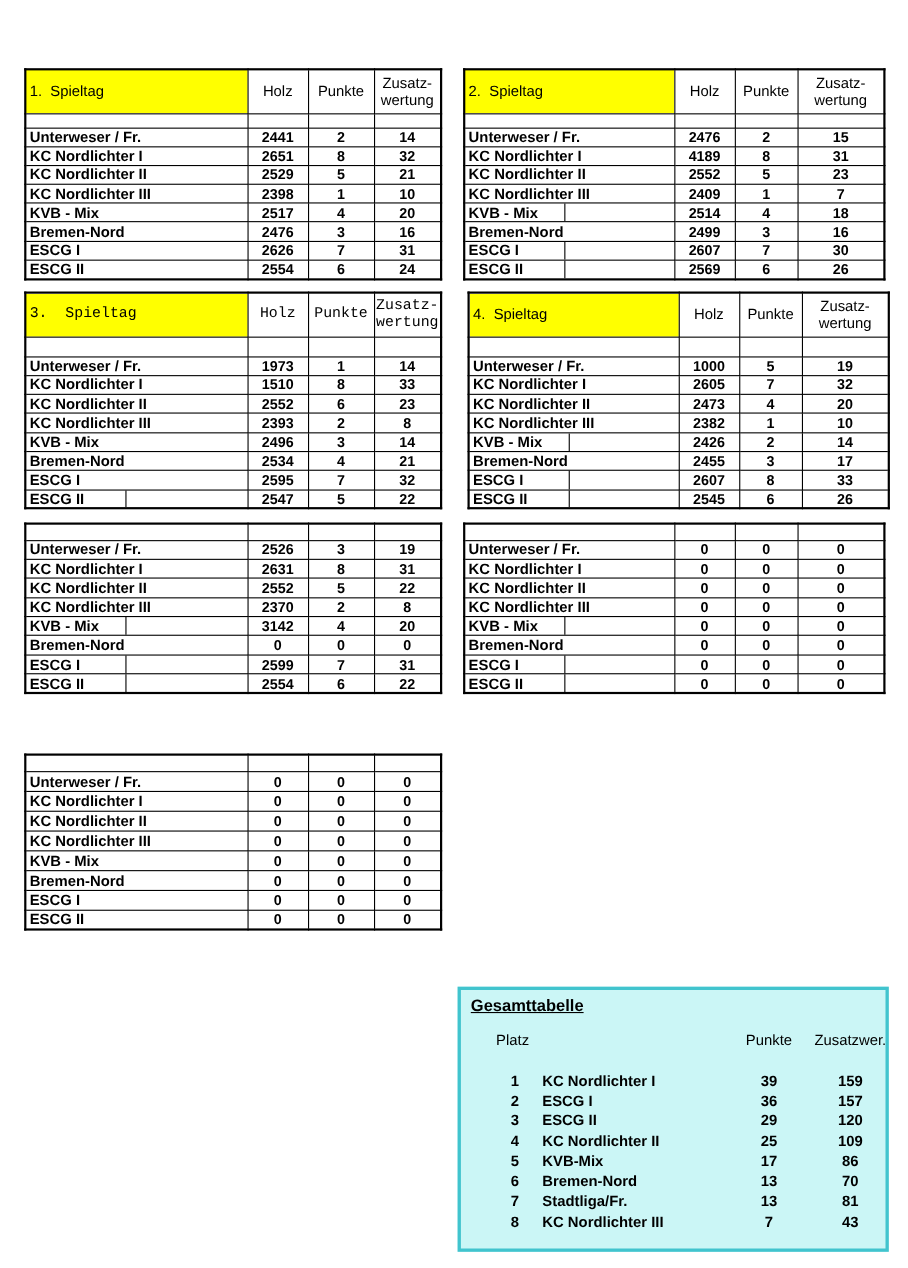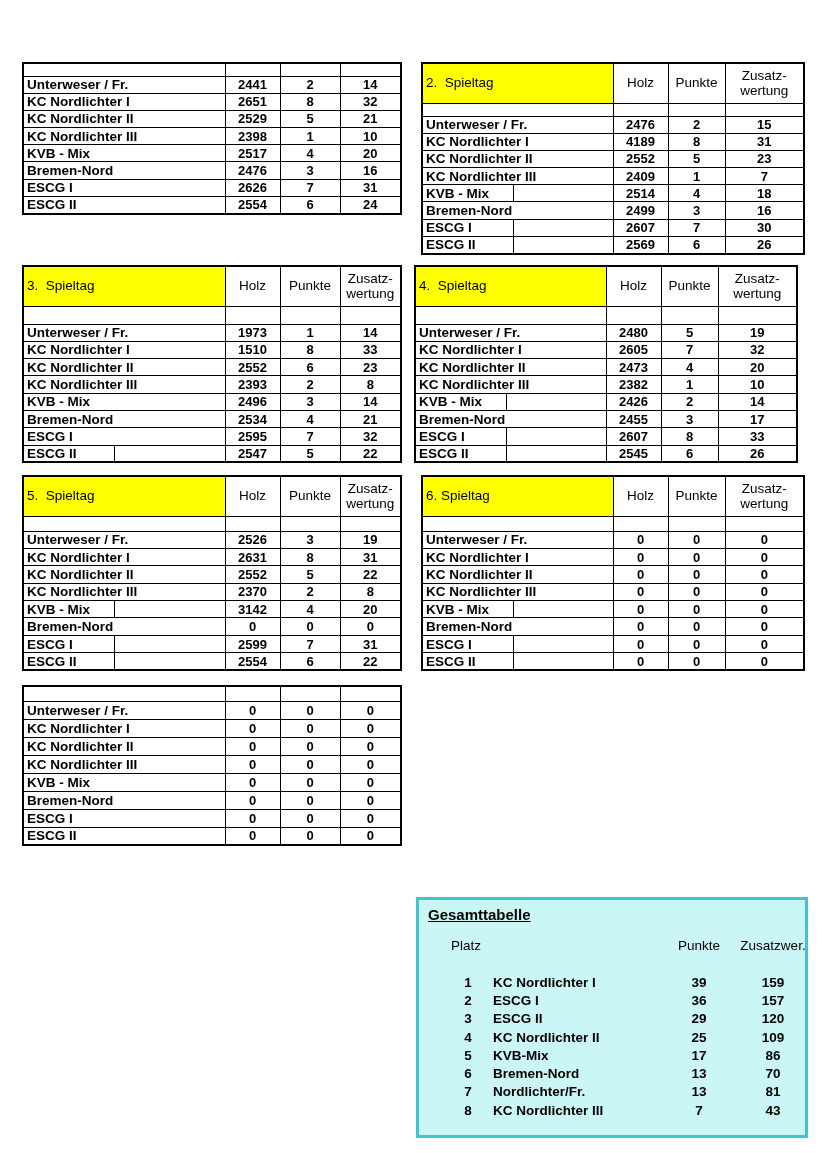--- a/index.html
+++ b/index.html
@@ -108,20 +108,26 @@
 
   <div id="matchdays">
       <table class="md-table" style="left: 22px; top: 62px; width: 378px;">
         <colgroup>
           <col style="width: 202px;">
           <col style="width: 55px;">
           <col style="width: 60px;">
           <col style="width: 61px;">
         </colgroup>
         <tbody>
+          <tr style="height: 40px;">
+            <td class="day-cell">1.  Spieltag</td>
+            <td class="hdr">Holz</td>
+            <td class="hdr">Punkte</td>
+            <td class="hdr"><span>Zusatz-</span><br><span>wertung</span></td>
+          </tr>
           <tr style="height: 13px;">
             <td></td>
             <td></td>
             <td></td>
             <td></td>
           </tr>
           <tr style="height: 17.2px;">
             <td class="team">Unterweser / Fr.</td>
             <td class="num">2441</td>
             <td class="num">2</td>
@@ -242,21 +248,21 @@
         </tbody>
       </table>
       <table class="md-table" style="left: 22px; top: 265px; width: 378px;">
         <colgroup>
           <col style="width: 202px;">
           <col style="width: 55px;">
           <col style="width: 60px;">
           <col style="width: 61px;">
         </colgroup>
         <tbody>
-          <tr style="height: 40px;">
+          <tr style="height: 40px; font-family: Liberation Mono, monospace;">
             <td class="day-cell">3.  Spieltag</td>
             <td class="hdr">Holz</td>
             <td class="hdr">Punkte</td>
             <td class="hdr"><span>Zusatz-</span><br><span>wertung</span></td>
           </tr>
           <tr style="height: 18px;">
             <td></td>
             <td></td>
             <td></td>
             <td></td>
@@ -304,21 +310,21 @@
             <td class="num">32</td>
           </tr>
           <tr style="height: 17.3px;">
             <td class="team split">ESCG II</td>
             <td class="num">2547</td>
             <td class="num">5</td>
             <td class="num">22</td>
           </tr>
         </tbody>
       </table>
-      <table class="md-table" style="left: 414px; top: 265px; width: 382px;">
+      <table class="md-table" style="left: 425px; top: 265px; width: 382px;">
         <colgroup>
           <col style="width: 191px;">
           <col style="width: 55px;">
           <col style="width: 57px;">
           <col style="width: 79px;">
         </colgroup>
         <tbody>
           <tr style="height: 40px;">
             <td class="day-cell">4.  Spieltag</td>
             <td class="hdr">Holz</td>
@@ -326,21 +332,21 @@
             <td class="hdr"><span>Zusatz-</span><br><span>wertung</span></td>
           </tr>
           <tr style="height: 18px;">
             <td></td>
             <td></td>
             <td></td>
             <td></td>
           </tr>
           <tr style="height: 17.3px;">
             <td class="team">Unterweser / Fr.</td>
-            <td class="num">2480</td>
+            <td class="num">1000</td>
             <td class="num">5</td>
             <td class="num">19</td>
           </tr>
           <tr style="height: 17.3px;">
             <td class="team">KC Nordlichter I</td>
             <td class="num">2605</td>
             <td class="num">7</td>
             <td class="num">32</td>
           </tr>
           <tr style="height: 17.3px;">
@@ -382,26 +388,20 @@
         </tbody>
       </table>
       <table class="md-table" style="left: 22px; top: 475px; width: 378px;">
         <colgroup>
           <col style="width: 202px;">
           <col style="width: 55px;">
           <col style="width: 60px;">
           <col style="width: 61px;">
         </colgroup>
         <tbody>
-          <tr style="height: 40px;">
-            <td class="day-cell">5.  Spieltag</td>
-            <td class="hdr">Holz</td>
-            <td class="hdr">Punkte</td>
-            <td class="hdr"><span>Zusatz-</span><br><span>wertung</span></td>
-          </tr>
           <tr style="height: 15px;">
             <td></td>
             <td></td>
             <td></td>
             <td></td>
           </tr>
           <tr style="height: 17.4px;">
             <td class="team">Unterweser / Fr.</td>
             <td class="num">2526</td>
             <td class="num">3</td>
@@ -452,26 +452,20 @@
         </tbody>
       </table>
       <table class="md-table" style="left: 421px; top: 475px; width: 382px;">
         <colgroup>
           <col style="width: 191px;">
           <col style="width: 55px;">
           <col style="width: 57px;">
           <col style="width: 79px;">
         </colgroup>
         <tbody>
-          <tr style="height: 40px;">
-            <td class="day-cell">6. Spieltag</td>
-            <td class="hdr">Holz</td>
-            <td class="hdr">Punkte</td>
-            <td class="hdr"><span>Zusatz-</span><br><span>wertung</span></td>
-          </tr>
           <tr style="height: 15px;">
             <td></td>
             <td></td>
             <td></td>
             <td></td>
           </tr>
           <tr style="height: 17.4px;">
             <td class="team">Unterweser / Fr.</td>
             <td class="num">0</td>
             <td class="num">0</td>
@@ -640,21 +634,21 @@
             <td class="c">86</td>
           </tr>
           <tr class="sum-row">
             <td class="c">6</td>
             <td>Bremen-Nord</td>
             <td class="c">13</td>
             <td class="c">70</td>
           </tr>
           <tr class="sum-row">
             <td class="c">7</td>
-            <td>Nordlichter/Fr.</td>
+            <td>Stadtliga/Fr.</td>
             <td class="c">13</td>
             <td class="c">81</td>
           </tr>
           <tr class="sum-row">
             <td class="c">8</td>
             <td>KC Nordlichter III</td>
             <td class="c">7</td>
             <td class="c">43</td>
           </tr>
         </tbody>

